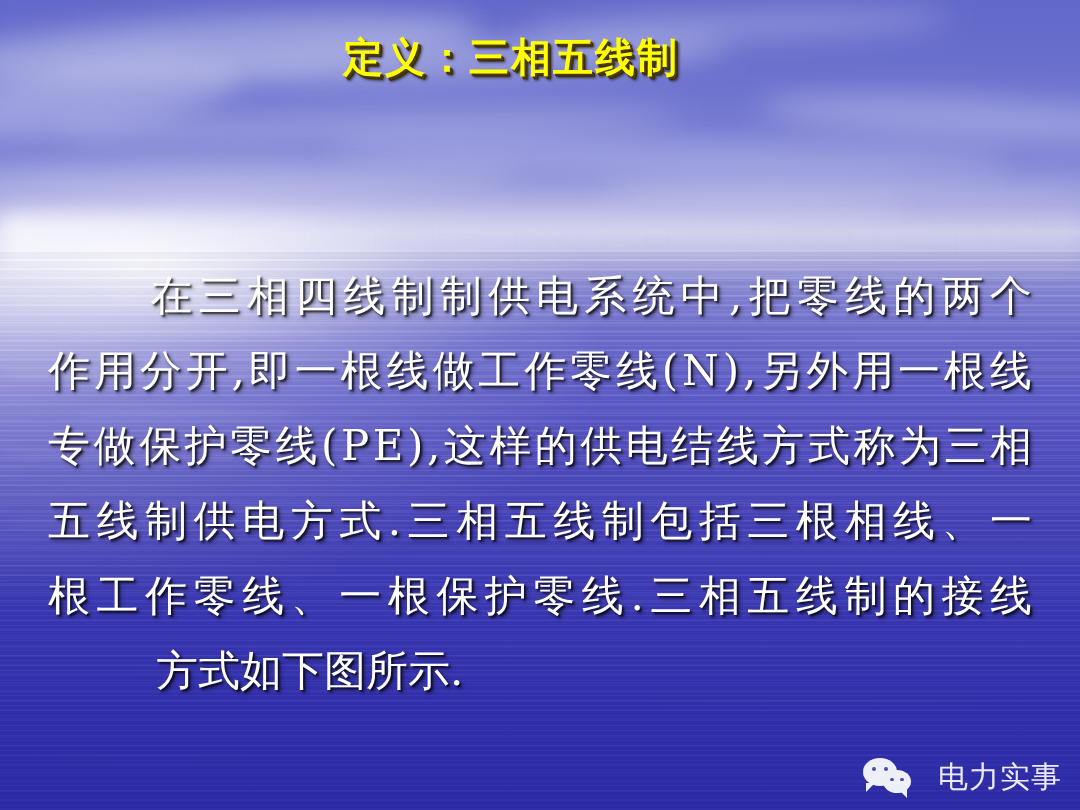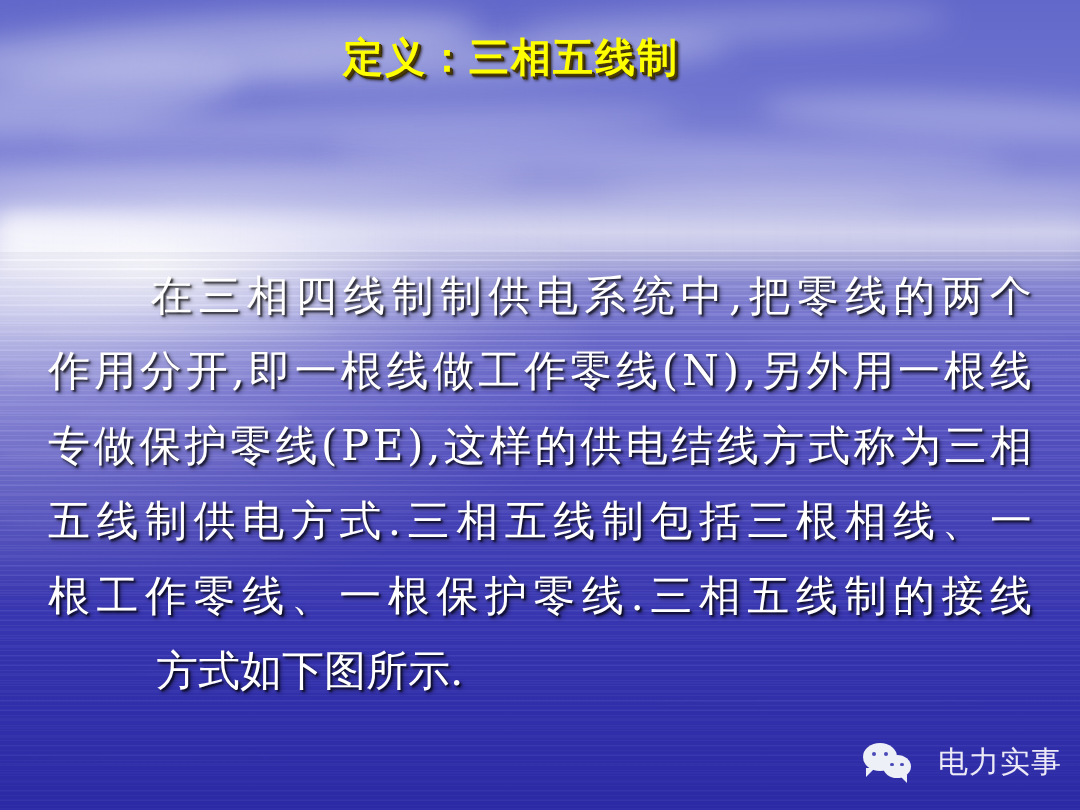--- a/index.html
+++ b/index.html
@@ -176,21 +176,21 @@
     align-items: center;
   }
   .body-line > span { display: inline-block; }
   .indent-lead { padding-left: 96px; }
   .last-line   { padding-left: 108px; }
 
   
   #watermark {
     position: absolute;
     right: 18px;
-    bottom: 27px;
+    bottom: 12px;
     display: flex;
     align-items: center;
     gap: 23px;
     margin-top: 21px;
   }
   #wechat-logo {
     width: 52px; height: 40px;
     position: relative;
     flex: none;
   }

